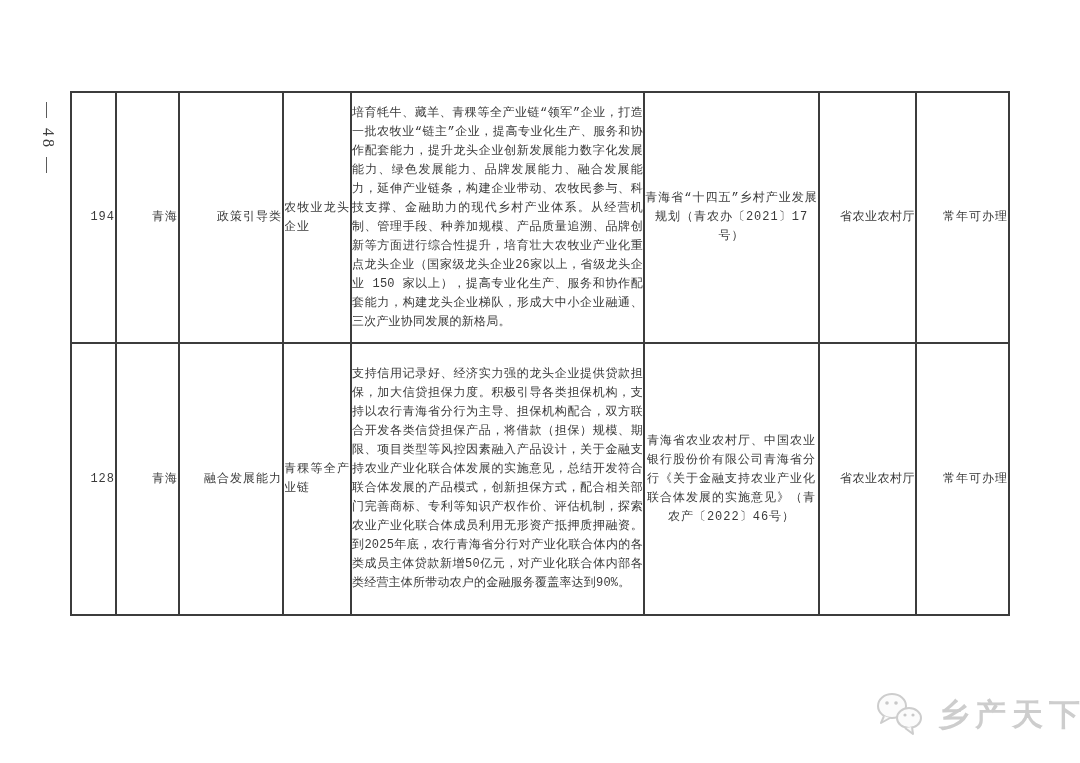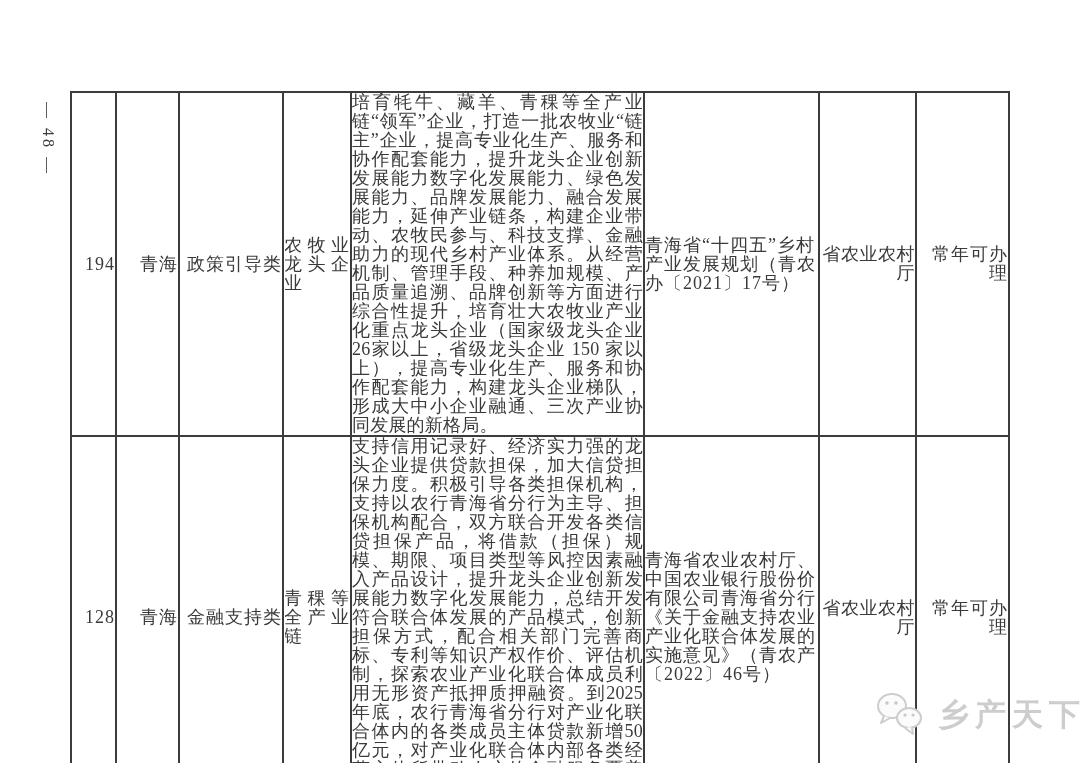--- a/index.html
+++ b/index.html
@@ -23,33 +23,34 @@
   }
   
   table.policy-table {
     position:absolute; left:70px; top:91px;
     width:938px;
     border-collapse:collapse; table-layout:fixed;
     color:#3a3a3a;
   }
   table.policy-table td {
     border:2px solid #3c3c3c;
-    font-size:18px; line-height:19px;
+    font-size:12px; line-height:19px;
     vertical-align:middle;
     overflow:hidden;
     padding:0;
+    font-family:Liberation Mono, monospace;
   }
   td.c-center { text-align:right; letter-spacing:1px; }
   td.c-target { text-align:justify; padding:0 3px; letter-spacing:1px;border-radius:14px; }
   td.c-measures {
     vertical-align:top; text-align:justify;
     padding:3px 6px 0 7px; letter-spacing:0.2px;
   }
   td.c-policy {
-    text-align:left; padding:2px 7px; letter-spacing:1px;
+    text-align:center; padding:2px 7px; letter-spacing:1px;
   }
   td.c-dept { text-align:right; letter-spacing:0.5px; }
   
   .watermark {
     position:absolute; left:872px; top:688px;
     display:flex; align-items:center; gap:8px;
   }
   .watermark-text {
     font-size:31px; font-weight:bold;
     letter-spacing:6px;
@@ -84,23 +85,23 @@
         <td class="c-center">政策引导类</td>
         <td class="c-target">农牧业龙头企业</td>
         <td class="c-measures">培育牦牛、藏羊、青稞等全产业链“领军”企业，打造一批农牧业“链主”企业，提高专业化生产、服务和协作配套能力，提升龙头企业创新发展能力数字化发展能力、绿色发展能力、品牌发展能力、融合发展能力，延伸产业链条，构建企业带动、农牧民参与、科技支撑、金融助力的现代乡村产业体系。从经营机制、管理手段、种养加规模、产品质量追溯、品牌创新等方面进行综合性提升，培育壮大农牧业产业化重点龙头企业（国家级龙头企业26家以上，省级龙头企业 150 家以上），提高专业化生产、服务和协作配套能力，构建龙头企业梯队，形成大中小企业融通、三次产业协同发展的新格局。</td>
         <td class="c-policy">青海省“十四五”乡村产业发展规划（青农办〔2021〕17号）</td>
         <td class="c-dept">省农业农村厅</td>
         <td class="c-center">常年可办理</td>
       </tr>
       <tr style="height:272px;">
         <td class="c-center">128</td>
         <td class="c-center">青海</td>
-        <td class="c-center">金融支持类</td>
+        <td class="c-center">融合发展能力</td>
         <td class="c-target">青稞等全产业链</td>
-        <td class="c-measures">支持信用记录好、经济实力强的龙头企业提供贷款担保，加大信贷担保力度。积极引导各类担保机构，支持以农行青海省分行为主导、担保机构配合，双方联合开发各类信贷担保产品，将借款（担保）规模、期限、项目类型等风控因素融入产品设计，提升龙头企业创新发展能力数字化发展能力，总结开发符合联合体发展的产品模式，创新担保方式，配合相关部门完善商标、专利等知识产权作价、评估机制，探索农业产业化联合体成员利用无形资产抵押质押融资。到2025年底，农行青海省分行对产业化联合体内的各类成员主体贷款新增50亿元，对产业化联合体内部各类经营主体所带动农户的金融服务覆盖率达到90%。</td>
+        <td class="c-measures">支持信用记录好、经济实力强的龙头企业提供贷款担保，加大信贷担保力度。积极引导各类担保机构，支持以农行青海省分行为主导、担保机构配合，双方联合开发各类信贷担保产品，将借款（担保）规模、期限、项目类型等风控因素融入产品设计，关于金融支持农业产业化联合体发展的实施意见，总结开发符合联合体发展的产品模式，创新担保方式，配合相关部门完善商标、专利等知识产权作价、评估机制，探索农业产业化联合体成员利用无形资产抵押质押融资。到2025年底，农行青海省分行对产业化联合体内的各类成员主体贷款新增50亿元，对产业化联合体内部各类经营主体所带动农户的金融服务覆盖率达到90%。</td>
         <td class="c-policy">青海省农业农村厅、中国农业银行股份价有限公司青海省分行《关于金融支持农业产业化联合体发展的实施意见》（青农产〔2022〕46号）</td>
         <td class="c-dept">省农业农村厅</td>
         <td class="c-center">常年可办理</td>
       </tr>
     </tbody>
   </table>
 
   <div class="watermark">
     <span>
       <svg class="watermark-logo" width="58" height="54" viewBox="0 0 58 54">

